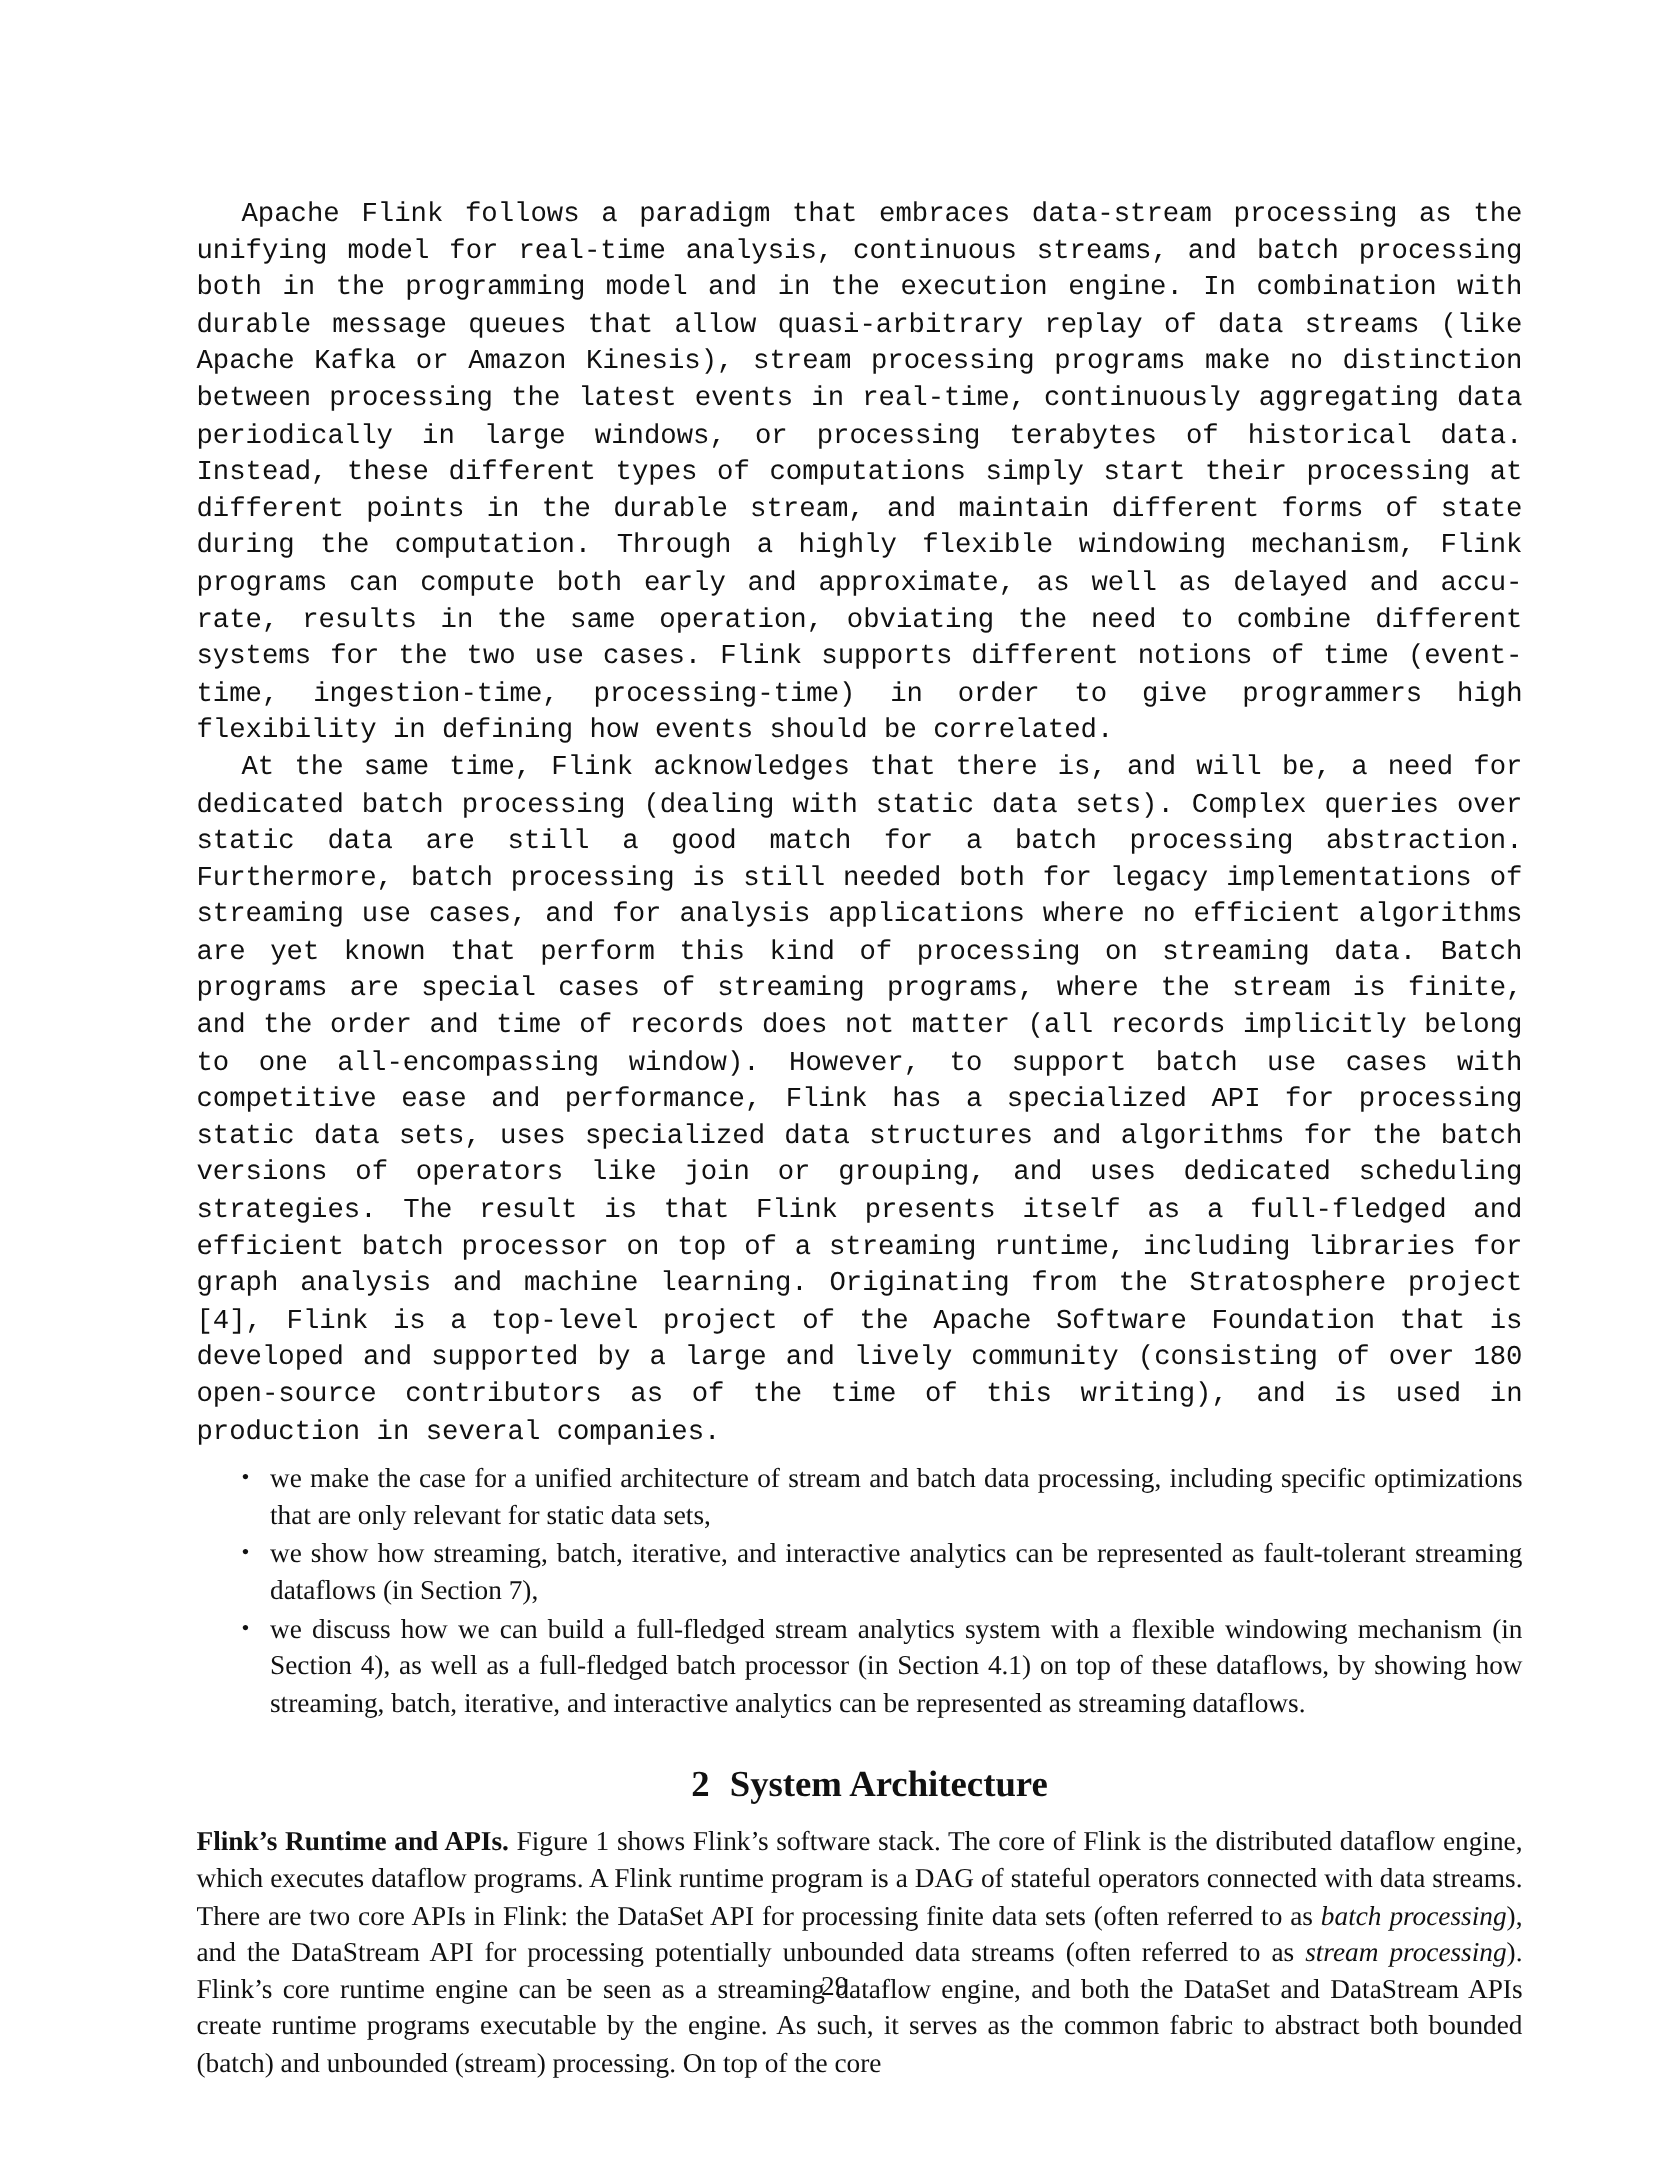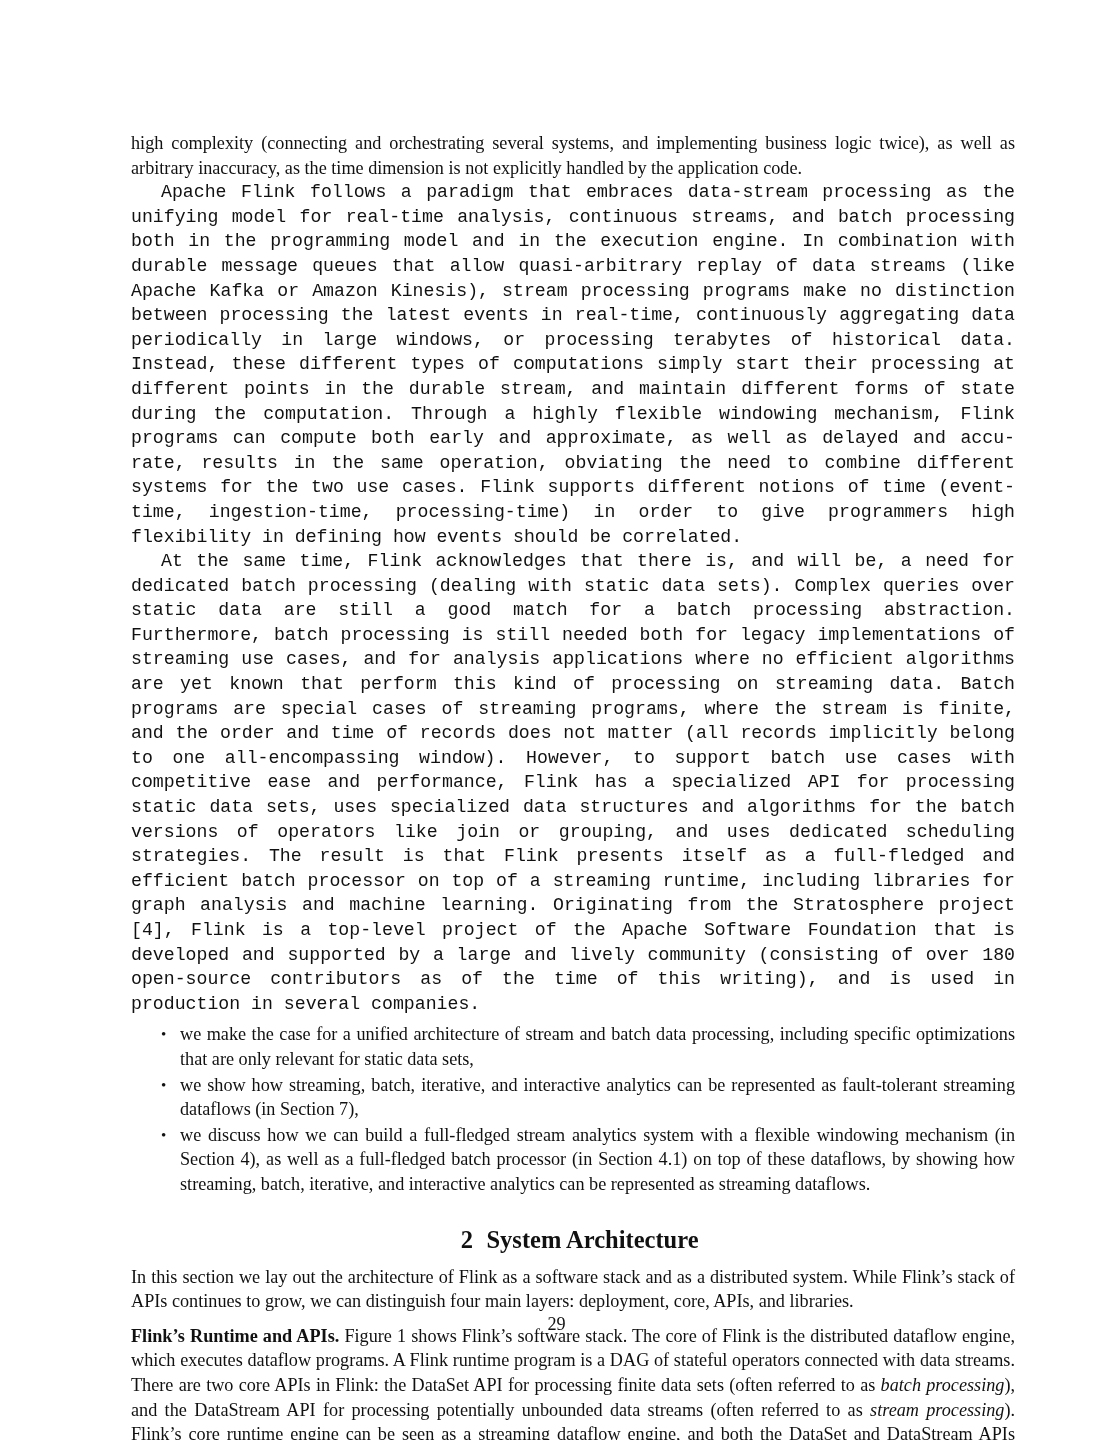--- a/index.html
+++ b/index.html
@@ -31,21 +31,20 @@
     .runin { font-weight: bold; }
     .footer {
       position: absolute; left: 0; width: 1113px; top: 1314px;
       text-align: center; font-size: 18.2px;
     }
   </style>
 </head>
 <body>
 
 <div class="page">
-  <p>high complexity (connecting and orchestrating several systems, and implementing business logic twice), as well as arbitrary inaccuracy, as the time dimension is not explicitly handled by the application code.</p>
   <p class="indent">Apache Flink follows a paradigm that embraces data-stream processing as the unifying model for real-time analysis, continuous streams, and batch processing both in the programming model and in the execution engine. In combination with durable message queues that allow quasi-arbitrary replay of data streams (like Apache Kafka or Amazon Kinesis), stream processing programs make no distinction between processing the latest events in real-time, continuously aggregating data periodically in large windows, or processing terabytes of historical data. Instead, these different types of computations simply start their processing at different points in the durable stream, and maintain different forms of state during the computation. Through a highly flexible windowing mechanism, Flink programs can compute both early and approximate, as well as delayed and accu­rate, results in the same operation, obviating the need to combine different systems for the two use cases. Flink supports different notions of time (event-time, ingestion-time, processing-time) in order to give programmers high flexibility in defining how events should be correlated.</p>
   <p class="indent">At the same time, Flink acknowledges that there is, and will be, a need for dedicated batch processing (dealing with static data sets). Complex queries over static data are still a good match for a batch processing abstraction. Furthermore, batch processing is still needed both for legacy implementations of streaming use cases, and for analysis applications where no efficient algorithms are yet known that perform this kind of pro­cessing on streaming data. Batch programs are special cases of streaming programs, where the stream is finite, and the order and time of records does not matter (all records implicitly belong to one all-encompassing win­dow). However, to support batch use cases with competitive ease and performance, Flink has a specialized API for processing static data sets, uses specialized data structures and algorithms for the batch versions of opera­tors like join or grouping, and uses dedicated scheduling strategies. The result is that Flink presents itself as a full-fledged and efficient batch processor on top of a streaming runtime, including libraries for graph analysis and machine learning. Originating from the Stratosphere project [4], Flink is a top-level project of the Apache Software Foundation that is developed and supported by a large and lively community (consisting of over 180 open-source contributors as of the time of this writing), and is used in production in several companies.</p>
 
   <ul class="contrib">
     <li>
       <span class="bullet">•</span>
       <span>we make the case for a unified architecture of stream and batch data processing, including specific opti­mizations that are only relevant for static data sets,</span>
     </li>
     <li>
       <span class="bullet">•</span>
@@ -53,18 +52,17 @@
     </li>
     <li>
       <span class="bullet">•</span>
       <span>we discuss how we can build a full-fledged stream analytics system with a flexible windowing mechanism (in Section 4), as well as a full-fledged batch processor (in Section 4.1) on top of these dataflows, by show­ing how streaming, batch, iterative, and interactive analytics can be represented as streaming dataflows.</span>
     </li>
   </ul>
 
   <h2 class="section">
     <span class="num">2</span><span>System Architecture</span>
   </h2>
-  <p>In this section we lay out the architecture of Flink as a software stack and as a distributed system. While Flink’s stack of APIs continues to grow, we can distinguish four main layers: deployment, core, APIs, and libraries.</p>
 
   <p class="gap"><span class="runin">Flink’s Runtime and APIs.</span><span> Figure 1 shows Flink’s software stack. The core of Flink is the distributed dataflow engine, which executes dataflow programs. A Flink runtime program is a DAG of stateful operators connected with data streams. There are two core APIs in Flink: the DataSet API for processing finite data sets (often referred to as </span><em>batch processing</em><span>), and the DataStream API for processing potentially unbounded data streams (often referred to as </span><em>stream processing</em><span>). Flink’s core runtime engine can be seen as a streaming dataflow engine, and both the DataSet and DataStream APIs create runtime programs executable by the engine. As such, it serves as the common fabric to abstract both bounded (batch) and unbounded (stream) processing. On top of the core</span></p>
 </div>
 
 <div class="footer">29</div>
 
 </body></html>

